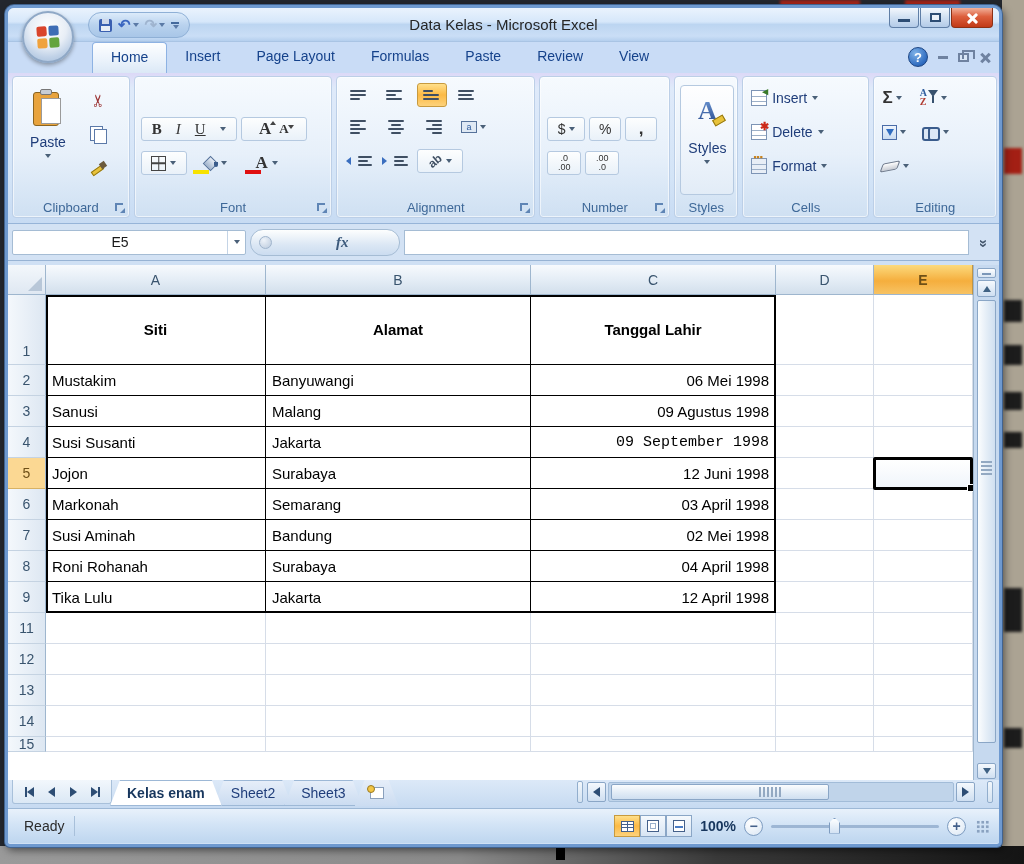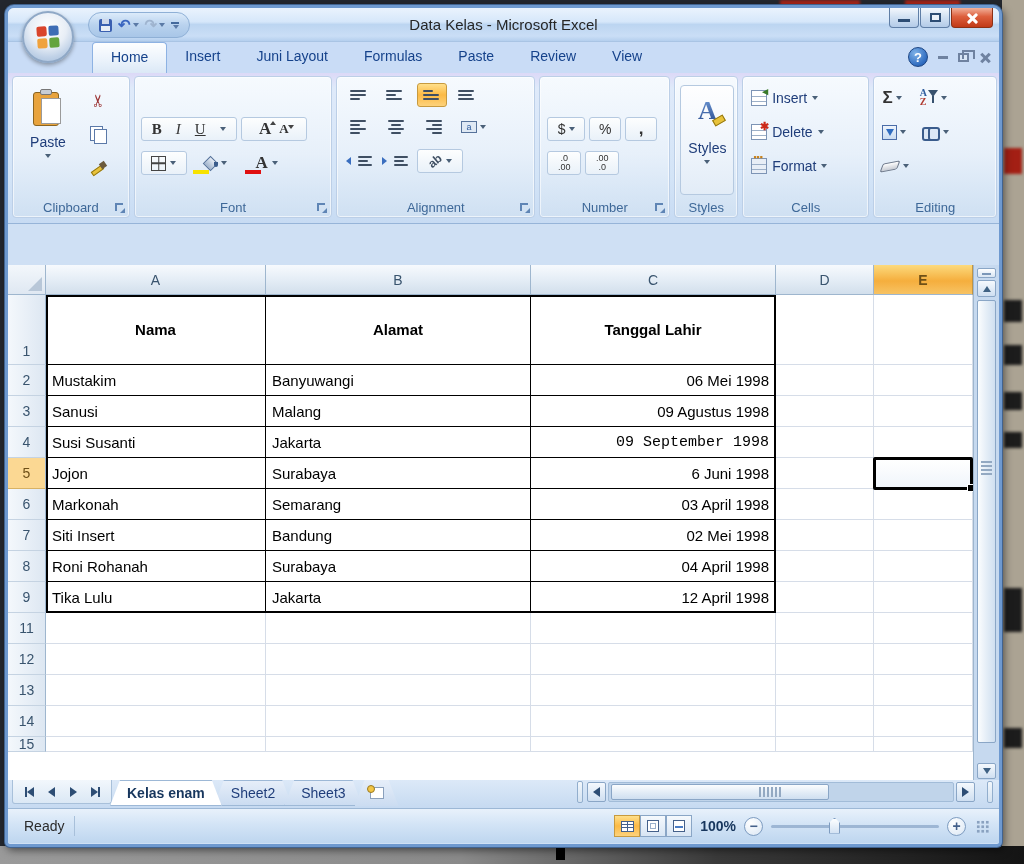--- a/index.html
+++ b/index.html
@@ -359,21 +359,21 @@
         <i></i>
         <i></i>
         <i></i>
       </div>
   </div>
 
   <div class="tabrow">
     <div class="tabs" id="ribbon-tabs">
         <div class="rtab active">Home</div>
         <div class="rtab">Insert</div>
-        <div class="rtab">Juni Layout</div>
+        <div class="rtab">Page Layout</div>
         <div class="rtab">Formulas</div>
         <div class="rtab">Paste</div>
         <div class="rtab">Review</div>
         <div class="rtab">View</div>
       </div>
     <div class="tabrow-right">
       <div class="help-btn">?</div>
       <div class="wb-btn">
           <span class="wb-min"></span>
         </div>
@@ -621,36 +621,52 @@
       <div class="erow" style="top:76px; height:26px;">
         <span style="display:flex; align-items:center; gap:5px;">
           <span class="eraser-ic"></span>
             <span class="dd"></span>
         </span>
       </div>
       <div class="rg-label">Editing</div>
     </div>
   </div>
 
+  <div class="fbar">
+    <div class="namebox">
+      <span class="val">E5</span>
+      <span class="ddz">
+          <span class="dd"></span>
+        </span>
+    </div>
+    <div class="fx-pill">
+      <span class="fx-dot"></span>
+      <span class="fx-lbl">fx</span>
+    </div>
+    <div class="f-field"></div>
+    <div class="f-expand">
+        <span>»</span>
+      </div>
+  </div>
 
   <div class="grid">
     <div class="colhdr-row">
       <div class="corner"></div>
       <div style="display:flex;" id="col-headers">
           <div class="col-header" style="width: 220px;">A</div>
           <div class="col-header" style="width: 265px;">B</div>
           <div class="col-header" style="width: 245px;">C</div>
           <div class="col-header" style="width: 98px;">D</div>
           <div class="col-header sel" style="width: 99px;">E</div>
         </div>
     </div>
     <div class="rows-wrap" id="grid-rows">
         <div class="grid-row" style="height: 70px;">
           <div class="row-header rh1">1</div>
-          <div class="cell boxed hdr" style="width: 220px;">Nama</div>
+          <div class="cell boxed hdr" style="width: 220px;">Siti</div>
           <div class="cell boxed hdr" style="width: 265px;">Alamat</div>
           <div class="cell boxed hdr" style="width: 245px;">Tanggal Lahir</div>
           <div class="cell" style="width: 98px;"></div>
           <div class="cell" style="width: 99px;"></div>
         </div>
         <div class="grid-row" style="height: 31px;">
           <div class="row-header">2</div>
           <div class="cell boxed" style="width: 220px;">Mustakim</div>
           <div class="cell boxed" style="width: 265px;">Banyuwangi</div>
           <div class="cell boxed num" style="width: 245px;">06 Mei 1998</div>
@@ -670,35 +686,35 @@
           <div class="cell boxed" style="width: 220px;">Susi Susanti</div>
           <div class="cell boxed" style="width: 265px;">Jakarta</div>
           <div class="cell boxed num" style="width: 245px; font-family: Liberation Mono, monospace;">09 September 1998</div>
           <div class="cell" style="width: 98px;"></div>
           <div class="cell" style="width: 99px;"></div>
         </div>
         <div class="grid-row" style="height: 31px;">
           <div class="row-header sel">5</div>
           <div class="cell boxed" style="width: 220px;">Jojon</div>
           <div class="cell boxed" style="width: 265px;">Surabaya</div>
-          <div class="cell boxed num" style="width: 245px;">6 Juni 1998</div>
+          <div class="cell boxed num" style="width: 245px;">12 Juni 1998</div>
           <div class="cell" style="width: 98px;"></div>
           <div class="cell" style="width: 99px;"></div>
         </div>
         <div class="grid-row" style="height: 31px;">
           <div class="row-header">6</div>
           <div class="cell boxed" style="width: 220px;">Markonah</div>
           <div class="cell boxed" style="width: 265px;">Semarang</div>
           <div class="cell boxed num" style="width: 245px;">03 April 1998</div>
           <div class="cell" style="width: 98px;"></div>
           <div class="cell" style="width: 99px;"></div>
         </div>
         <div class="grid-row" style="height: 31px;">
           <div class="row-header">7</div>
-          <div class="cell boxed" style="width: 220px;">Siti Insert</div>
+          <div class="cell boxed" style="width: 220px;">Susi Aminah</div>
           <div class="cell boxed" style="width: 265px;">Bandung</div>
           <div class="cell boxed num" style="width: 245px;">02 Mei 1998</div>
           <div class="cell" style="width: 98px;"></div>
           <div class="cell" style="width: 99px;"></div>
         </div>
         <div class="grid-row" style="height: 31px;">
           <div class="row-header">8</div>
           <div class="cell boxed" style="width: 220px;">Roni Rohanah</div>
           <div class="cell boxed" style="width: 265px;">Surabaya</div>
           <div class="cell boxed num" style="width: 245px;">04 April 1998</div>

